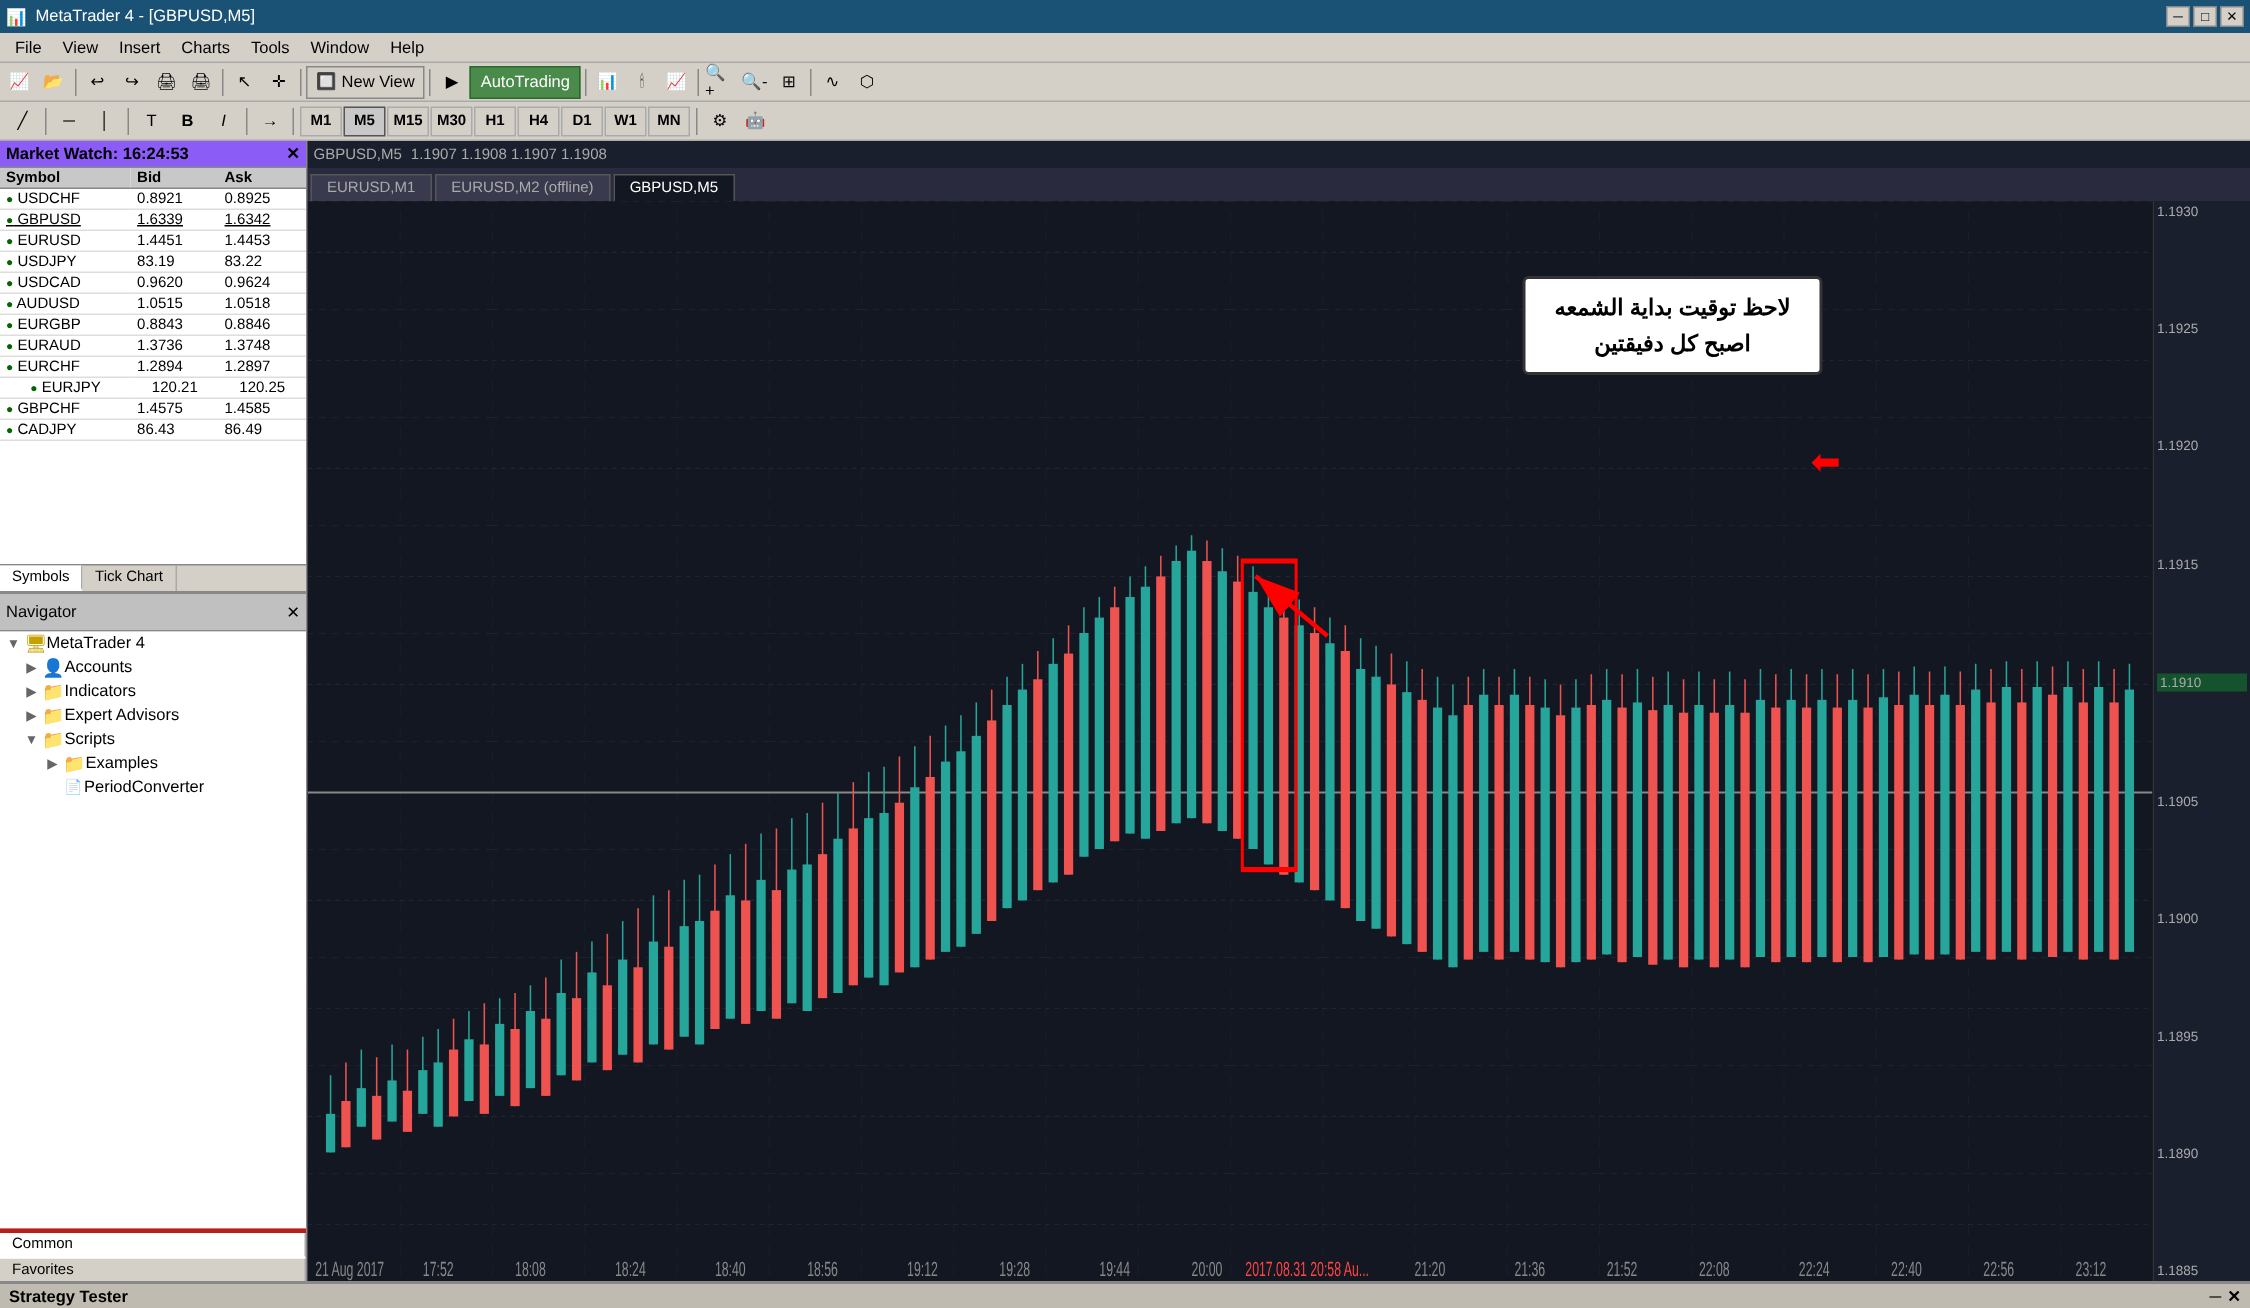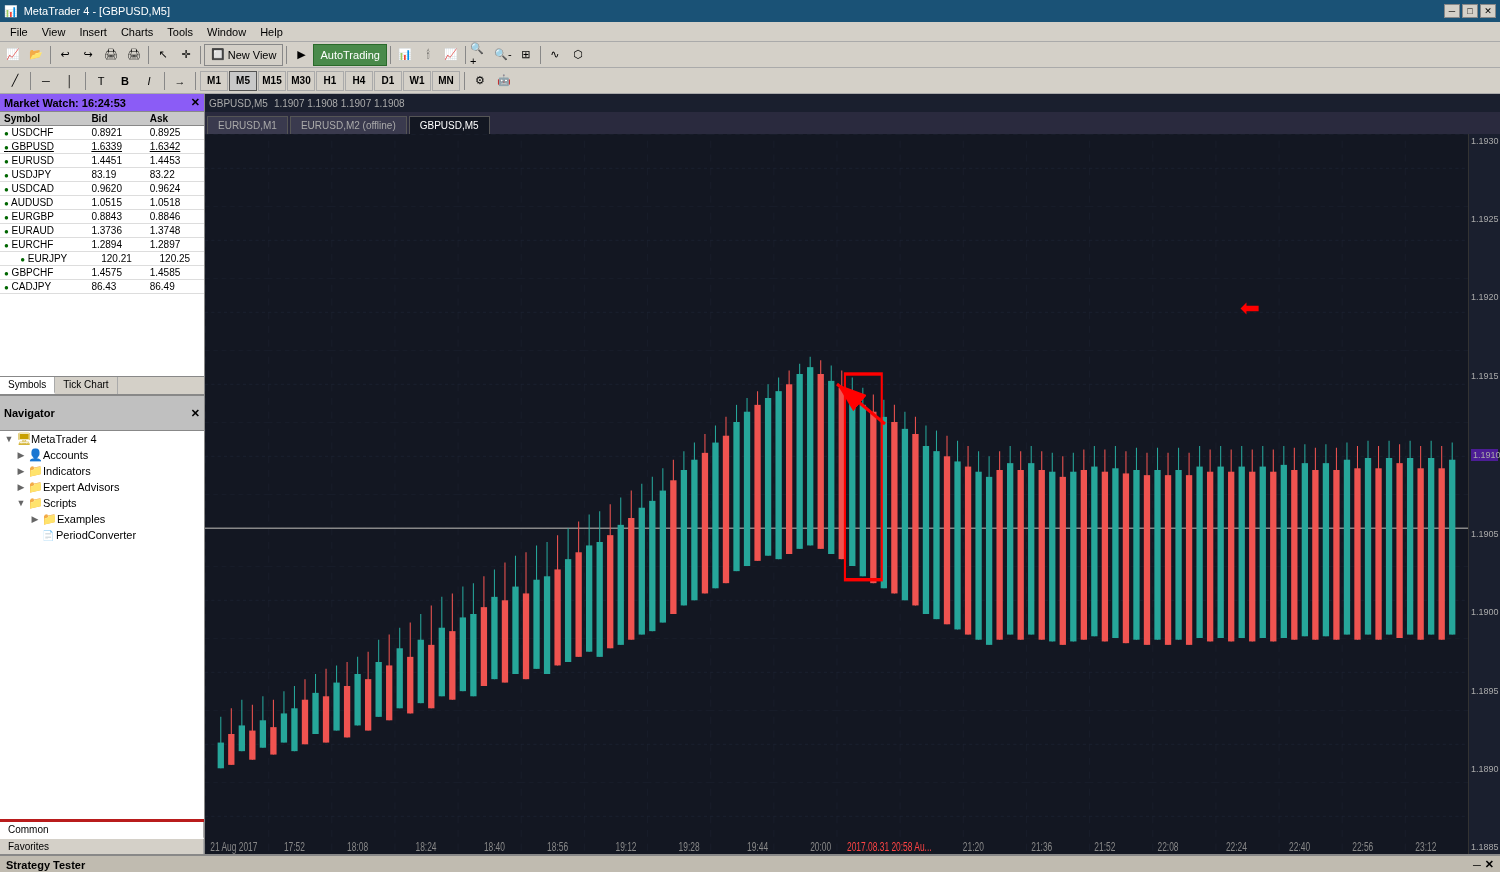--- a/index.html
+++ b/index.html
@@ -37,21 +37,21 @@
     .mw-table { width: 100%; border-collapse: collapse; font-size: 10px; }
     .mw-table th { background: #c8c8c8; padding: 1px 4px; text-align: left; border-bottom: 1px solid #888; font-weight: bold; }
     .mw-table td { padding: 1px 4px; border-bottom: 1px solid #ddd; }
     
     .mw-tabs { display: flex; background: #d4d0c8; border-top: 1px solid #888; }
     .mw-tab { padding: 2px 8px; font-size: 10px; cursor: pointer; border-right: 1px solid #aaa; }
     .mw-tab.active { background: #fff; border-bottom: 2px solid #fff; }
 
     
     .navigator { flex: 1; display: flex; flex-direction: column; border-top: 2px solid #888; overflow: hidden; }
-    .nav-header { height: 35px; background: #c0c0c0; border-bottom: 1px solid #888; display: flex; align-items: center; padding: 0 4px; font-size: 11px; font-weight: bold; justify-content: space-between; }
+    .nav-header { height: 25px; background: #c0c0c0; border-bottom: 1px solid #888; display: flex; align-items: center; padding: 0 4px; font-size: 11px; font-weight: normal; justify-content: space-between; }
     .nav-tree { flex: 1; overflow-y: auto; background: #fff; font-size: 11px; }
     .nav-item { display: flex; align-items: center; padding: 1px 2px; cursor: pointer; }
     .nav-indent1 { padding-left: 14px; }
     .nav-indent2 { padding-left: 28px; }
     .tree-icon { width: 14px; height: 14px; display: inline-flex; align-items: center; justify-content: center; font-size: 9px; color: #333; }
     .folder-icon { color: #c8a000; font-size: 12px; }
     .item-icon { color: #4a8a4a; font-size: 10px; }
     .expand-icon { color: #666; font-size: 9px; margin-right: 1px; }
     
     
@@ -62,21 +62,21 @@
     .chart-tab { height: 18px; padding: 0 10px; background: #3a3a4e; border: 1px solid #555; border-bottom: none; font-size: 10px; color: #aaa; display: flex; align-items: center; cursor: pointer; margin-right: 2px; }
     .chart-tab.active { background: #131722; color: #fff; }
     
     
     .chart-canvas { flex: 1; position: relative; overflow: hidden; background: #131722; }
     
     
     .annotation-box { position: absolute; background: #fff; border: 2px solid #333; border-radius: 4px; padding: 10px 14px; font-size: 14px; font-weight: bold; color: #000; text-align: center; direction: rtl; }
     
     
-    .price-scale { width: 32px; background: #1a1f2e; border-left: 1px solid #333; display: flex; flex-direction: column; justify-content: space-between; padding: 2px 2px; color: #aaa; font-size: 9px; }
+    .price-scale { width: 65px; background: #1a1f2e; border-left: 1px solid #333; display: flex; flex-direction: column; justify-content: space-between; padding: 2px 2px; color: #aaa; font-size: 9px; }
   </style>
 </head>
 <body>
 
 <div class="title-bar">
   <div class="title-bar-left">
     <span>📊</span>
     <span>MetaTrader 4 - [GBPUSD,M5]</span>
   </div>
   <div class="title-bar-controls">
@@ -708,39 +708,43 @@
           <text x="720" y="418" fill="#888" font-size="8">21:20</text>
           <text x="785" y="418" fill="#888" font-size="8">21:36</text>
           <text x="845" y="418" fill="#888" font-size="8">21:52</text>
           <text x="905" y="418" fill="#888" font-size="8">22:08</text>
           <text x="970" y="418" fill="#888" font-size="8">22:24</text>
           <text x="1030" y="418" fill="#888" font-size="8">22:40</text>
           <text x="1090" y="418" fill="#888" font-size="8">22:56</text>
           <text x="1150" y="418" fill="#888" font-size="8">23:12</text>
         </svg>
 
+        <div class="annotation-box" style="right: 220px; top: 50px; width: 200px;">
+          <div style="font-size:15px; margin-bottom:6px;">لاحظ توقيت بداية الشمعه</div>
+          <div style="font-size:15px;">اصبح كل دفيقتين</div>
+        </div>
 
         <div style="position:absolute; right:208px; top:160px; color:red; font-size:24px; transform:scaleX(-1);">➡</div>
 
         <svg style="position:absolute; top:0; left:0; width:100%; height:100%; pointer-events:none;">
           <defs>
             <marker id="arrowhead" markerWidth="10" markerHeight="7" refX="10" refY="3.5" orient="auto">
               <polygon points="0 0, 10 3.5, 0 7" fill="red"></polygon>
             </marker>
           </defs>
           <line x1="680" y1="290" x2="632" y2="250" stroke="red" stroke-width="3" marker-end="url(#arrowhead)"></line>
         </svg>
       </div>
 
       <div class="price-scale">
         <span style="color:#aaa; font-size:9px;">1.1930</span>
         <span style="color:#aaa; font-size:9px;">1.1925</span>
         <span style="color:#aaa; font-size:9px;">1.1920</span>
         <span style="color:#aaa; font-size:9px;">1.1915</span>
-        <span style="color:#aaa; font-size:9px; background:#4c1d95; padding:1px 2px;">1.1910</span>
+        <span style="color:#aaa; font-size:9px; background:#14532d; padding:1px 2px;">1.1910</span>
         <span style="color:#aaa; font-size:9px;">1.1905</span>
         <span style="color:#aaa; font-size:9px;">1.1900</span>
         <span style="color:#aaa; font-size:9px;">1.1895</span>
         <span style="color:#aaa; font-size:9px;">1.1890</span>
         <span style="color:#aaa; font-size:9px;">1.1885</span>
       </div>
     </div>
   </div>
 </div>
 

